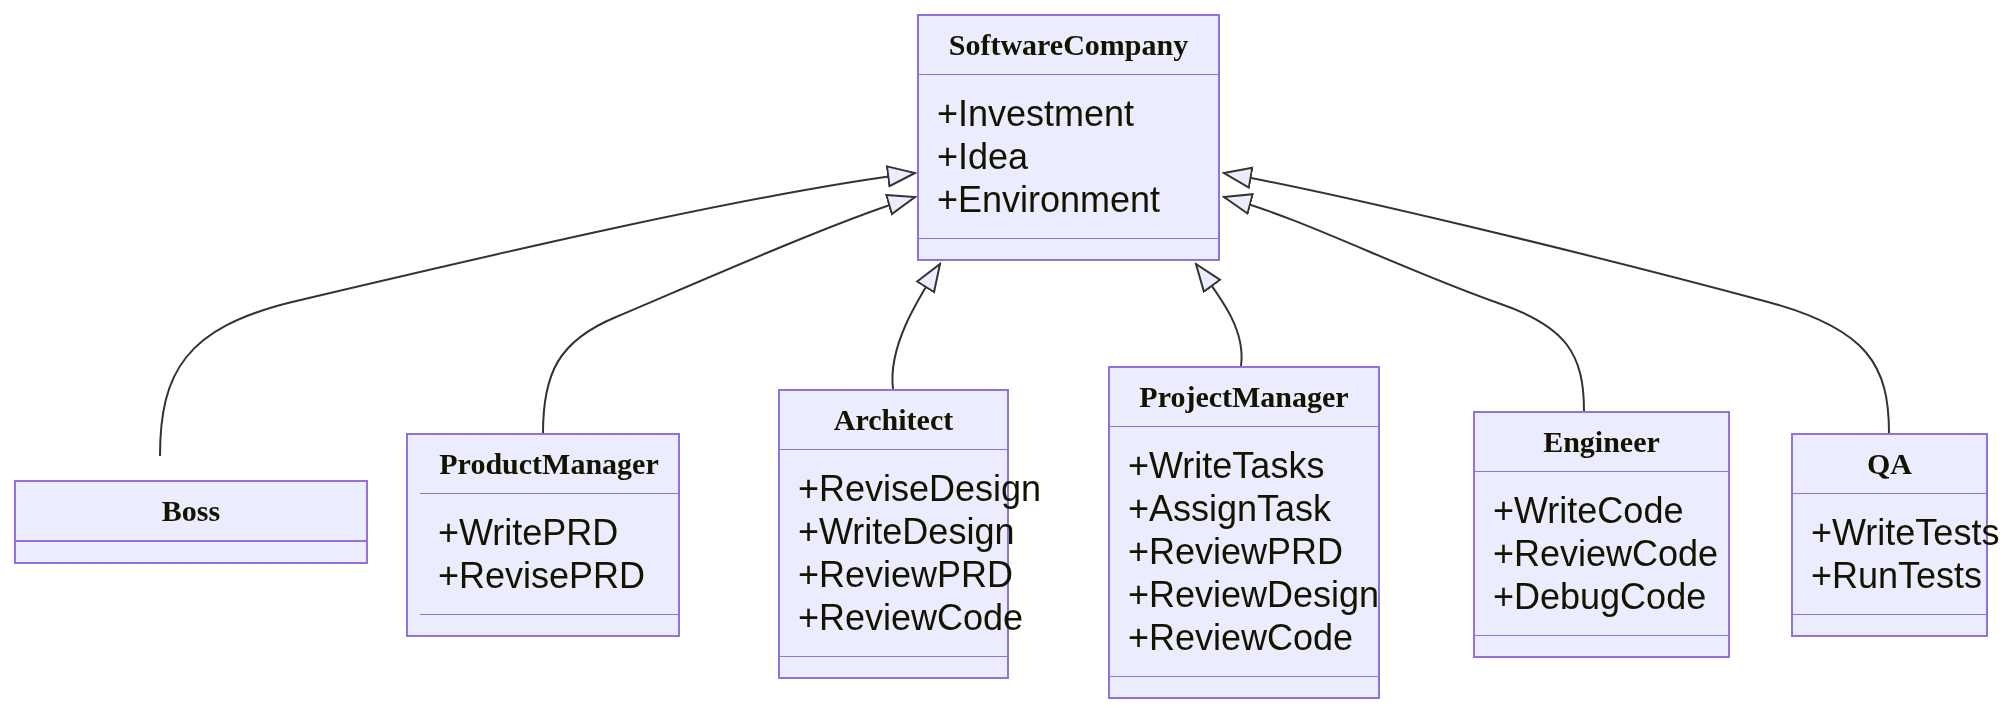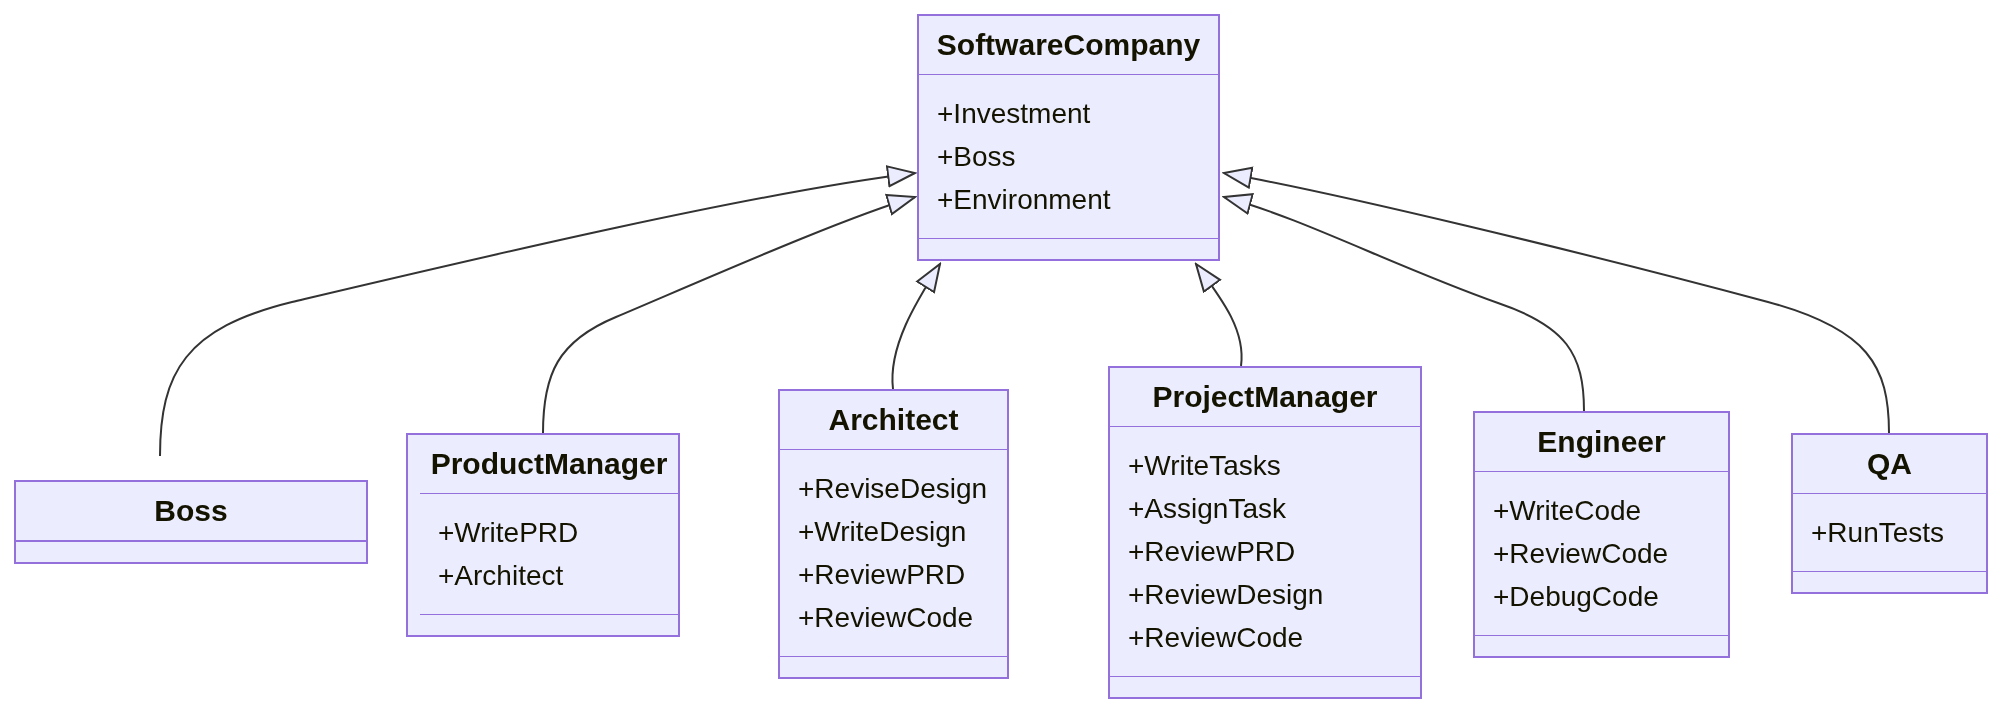--- a/index.html
+++ b/index.html
@@ -20,31 +20,32 @@
     border: 2px solid #9370DB;
     color: #131300;
   }
   .class-title {
     line-height: 58px;
     text-align: center;
     font-weight: bold;
     font-size: 30px;
     border-bottom: 1px solid #9370DB;
     white-space: nowrap;
+    font-family: Liberation Serif, serif;
   }
-  .class-attrs { padding: 17px 18px; font-size: 28px; }
+  .class-attrs { padding: 17px 18px; font-size: 36px; }
   .attr-row { line-height: 43px; white-space: nowrap; }
   .class-methods { height: 20px; border-top: 1px solid #9370DB; }
 
   
   #box-softwarecompany { left: 917px;  top: 14px;  width: 303px; }
   #box-boss            { left: 14px;   top: 480px; width: 354px; }
   #box-productmanager  { left: 406px;  top: 433px; width: 274px; padding-left: 12px; }
   #box-architect       { left: 778px;  top: 389px; width: 231px; }
-  #box-projectmanager  { left: 1108px; top: 366px; width: 314px; }
+  #box-projectmanager  { left: 1108px; top: 366px; width: 272px; }
   #box-engineer        { left: 1473px; top: 411px; width: 257px; }
   #box-qa              { left: 1791px; top: 433px; width: 197px; }
 
   .edge { fill: none; stroke: #333333; stroke-width: 2px; }
 </style>
 </head>
 <body>
 
 <div id="diagram">
 
@@ -59,36 +60,36 @@
     <path class="edge" marker-end="url(#hollow-tri)" d="M893,389 C888,347 916,302 940,264"></path>
     <path class="edge" marker-end="url(#hollow-tri)" d="M1241,366 C1246,330 1221,298 1196,264"></path>
     <path class="edge" marker-end="url(#hollow-tri)" d="M1584,411 C1584,354 1566,326 1498,303 C1396,267 1300,217 1224,197"></path>
     <path class="edge" marker-end="url(#hollow-tri)" d="M1889,433 C1889,366 1868,329 1768,302 C1578,251 1332,192 1224,173"></path>
   </svg>
 
   <div id="box-softwarecompany" class="class-box">
     <div class="class-title">SoftwareCompany</div>
     <div class="class-attrs">
         <div class="attr-row">+Investment</div>
-        <div class="attr-row">+Boss</div>
+        <div class="attr-row">+Idea</div>
         <div class="attr-row">+Environment</div>
       </div>
     <div class="class-methods"></div>
   </div>
 
   <div id="box-boss" class="class-box">
     <div class="class-title">Boss</div>
     <div class="class-methods"></div>
   </div>
 
   <div id="box-productmanager" class="class-box">
     <div class="class-title">ProductManager</div>
     <div class="class-attrs">
         <div class="attr-row">+WritePRD</div>
-        <div class="attr-row">+Architect</div>
+        <div class="attr-row">+RevisePRD</div>
       </div>
     <div class="class-methods"></div>
   </div>
 
   <div id="box-architect" class="class-box">
     <div class="class-title">Architect</div>
     <div class="class-attrs">
         <div class="attr-row">+ReviseDesign</div>
         <div class="attr-row">+WriteDesign</div>
         <div class="attr-row">+ReviewPRD</div>
@@ -115,18 +116,19 @@
         <div class="attr-row">+WriteCode</div>
         <div class="attr-row">+ReviewCode</div>
         <div class="attr-row">+DebugCode</div>
       </div>
     <div class="class-methods"></div>
   </div>
 
   <div id="box-qa" class="class-box">
     <div class="class-title">QA</div>
     <div class="class-attrs">
+        <div class="attr-row">+WriteTests</div>
         <div class="attr-row">+RunTests</div>
       </div>
     <div class="class-methods"></div>
   </div>
 
 </div>
 
 </body></html>

